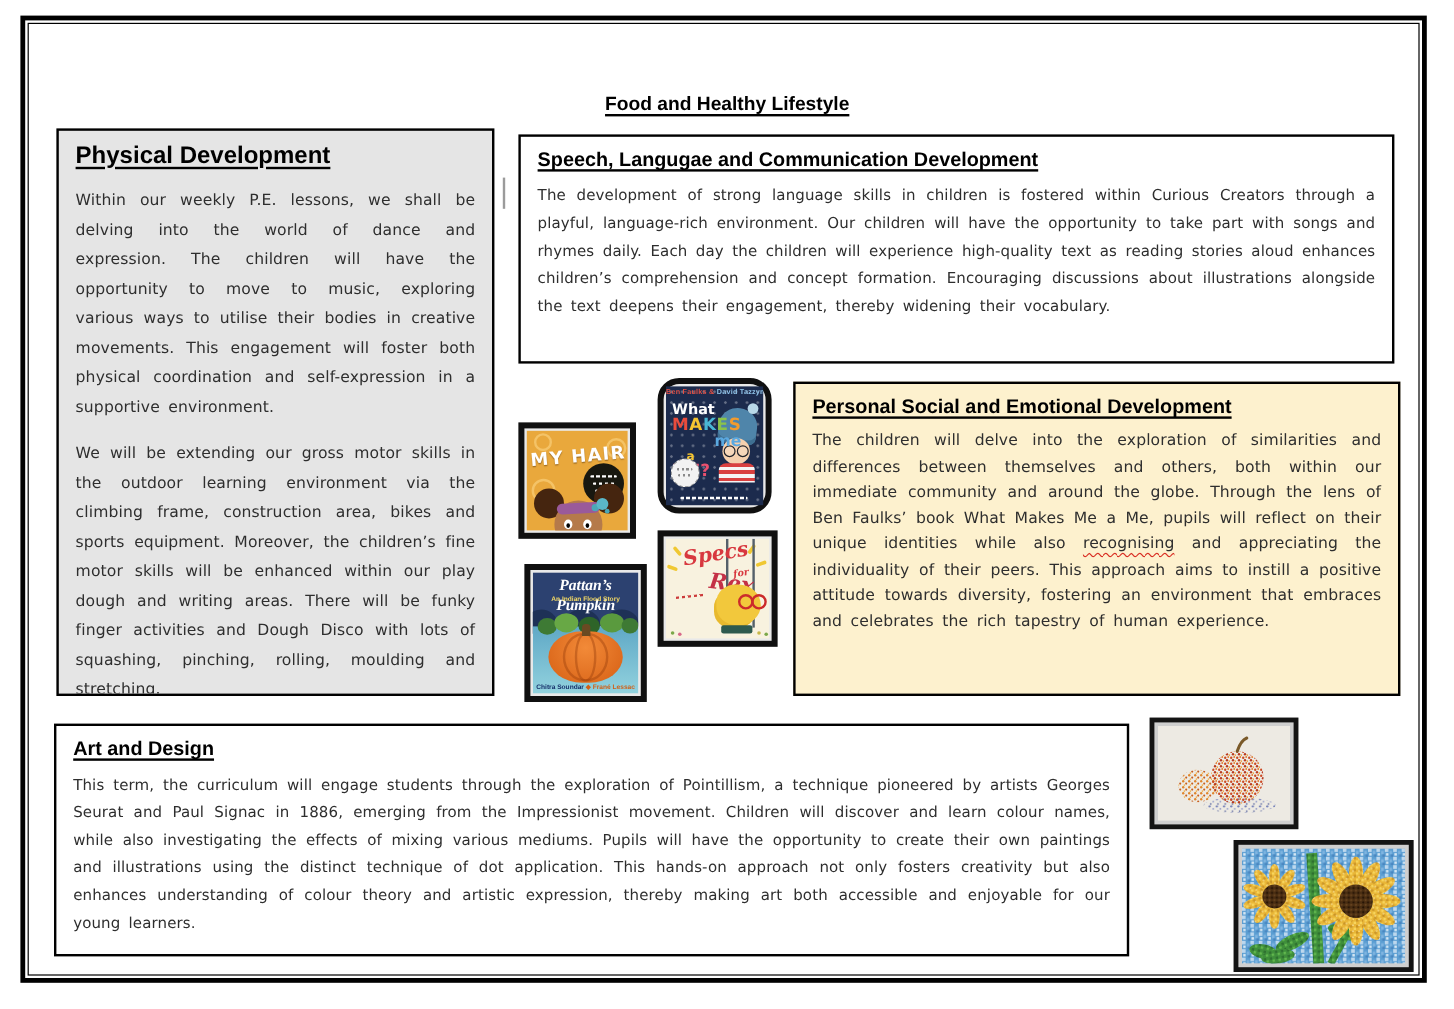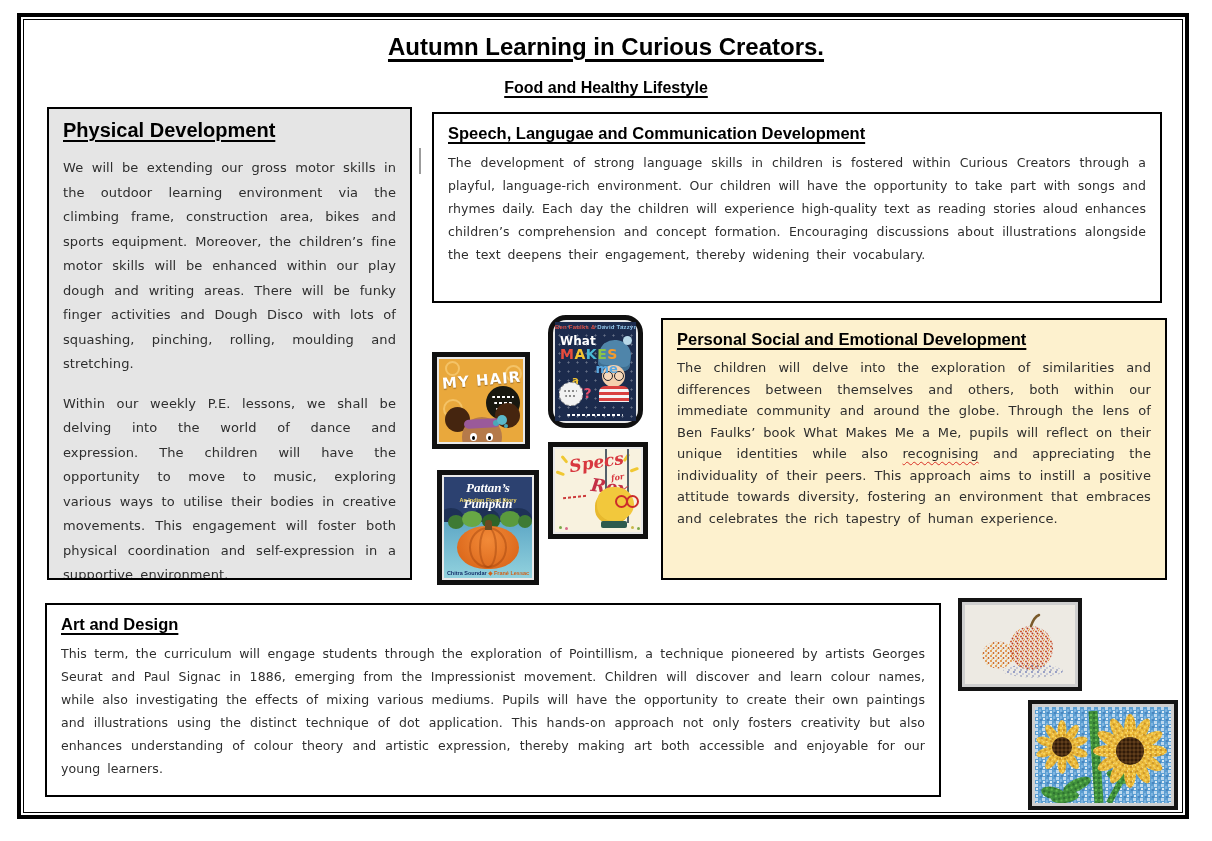--- a/index.html
+++ b/index.html
@@ -155,29 +155,28 @@
 </style>
 </head>
 <body>
 
 <div class="canvas">
 
   <div class="page-frame">
     <div class="page-frame-inner"></div>
   </div>
 
-  <div class="doc-title">Autumn Learning in Curious Creators.</div>
   <div class="doc-subtitle">Food and Healthy Lifestyle</div>
 
   <div class="text-cursor"></div>
 
   <section class="box" id="box-physical" style="background-color: #e5e5e5;">
     <h3>Physical Development</h3>
+    <p>Within our weekly P.E. lessons, we shall be delving into the world of dance and expression. The children will have the opportunity to move to music, exploring various ways to utilise their bodies in creative movements. This engagement will foster both physical coordination and self-expression in a supportive environment.</p>
     <p>We will be extending our gross motor skills in the outdoor learning environment via the climbing frame, construction area, bikes and sports equipment. Moreover, the children’s fine motor skills will be enhanced within our play dough and writing areas. There will be funky finger activities and Dough Disco with lots of squashing, pinching, rolling, moulding and stretching.</p>
-    <p>Within our weekly P.E. lessons, we shall be delving into the world of dance and expression. The children will have the opportunity to move to music, exploring various ways to utilise their bodies in creative movements. This engagement will foster both physical coordination and self-expression in a supportive environment.</p>
   </section>
 
   <section class="box" id="box-speech">
     <h3>Speech, Langugae and Communication Development</h3>
     <p>The development of strong language skills in children is fostered within Curious Creators through a playful, language-rich environment. Our children will have the opportunity to take part with songs and rhymes daily. Each day the children will experience high-quality text as reading stories aloud enhances children’s comprehension and concept formation. Encouraging discussions about illustrations alongside the text deepens their engagement, thereby widening their vocabulary.</p>
   </section>
 
   <section class="box" id="box-psed" style="background-color: rgb(253, 241, 206);">
     <h3>Personal Social and Emotional Development</h3>
     <p><span>The children will delve into the exploration of similarities and differences between themselves and others, both within our immediate community and around the globe. Through the lens of Ben Faulks’ book What Makes Me a Me, pupils will reflect on their unique identities while also </span><span class="misspell" style="text-decoration-color: rgb(217, 48, 37);">recognising</span><span> and appreciating the individuality of their peers. This approach aims to instill a positive attitude towards diversity, fostering an environment that embraces and celebrates the rich tapestry of human experience.</span></p>

